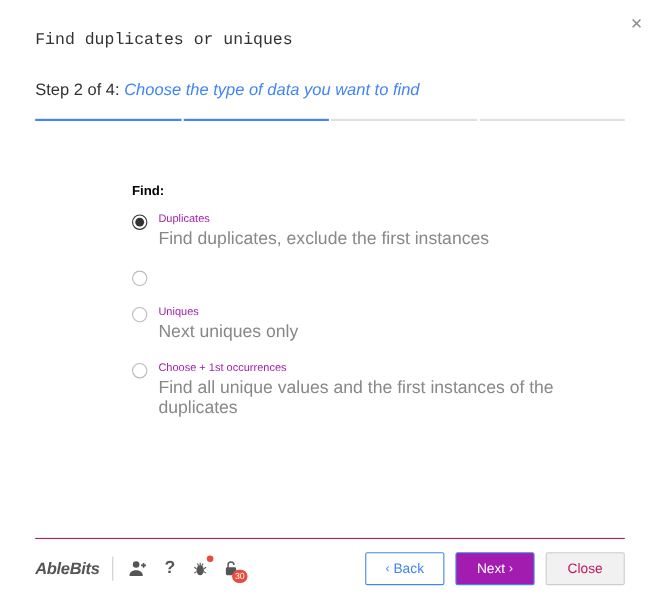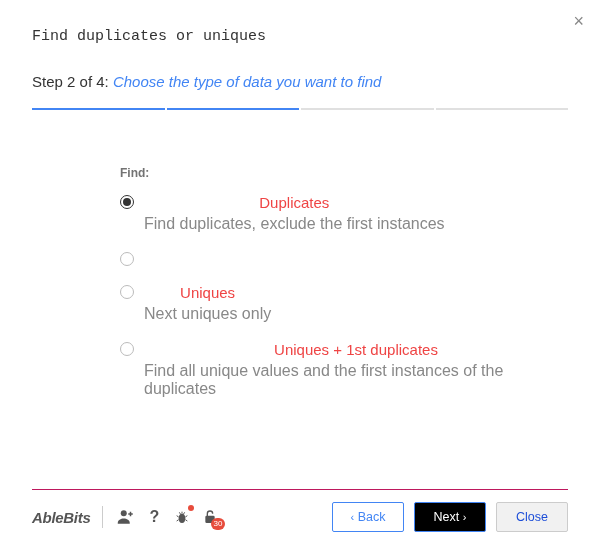--- a/index.html
+++ b/index.html
@@ -54,21 +54,21 @@
     }
     .progress .seg.done {
       background: #4285f4;
     }
     .content {
       padding: 56px 32px 20px 120px;
     }
     .find-label {
       font-weight: bold;
       font-size: 12px;
-      color: #737373;
+      color: #000000;
       margin-bottom: 14px;
     }
     .option {
       display: flex;
       align-items: flex-start;
       margin-bottom: 18px;
       cursor: pointer;
     }
     .radio {
       width: 14px;
@@ -92,24 +92,23 @@
       background: #333;
       border-radius: 50%;
       top: 50%;
       left: 50%;
       transform: translate(-50%, -50%);
     }
     .radio:not(.checked) {
       border-color: #bbb;
     }
     .opt-text .opt-label {
-      font-size: 15px;
-      color: #ef4444;
+      font-size: 10px;
+      color: #a21caf;
       margin-bottom: 4px;
-      text-align: center;
     }
     .opt-text .opt-desc {
       font-size: 16px;
       color: #888;
     }
     .footer {
       position: absolute;
       bottom: 26px;
       left: 32px;
       right: 32px;
@@ -179,28 +178,28 @@
       align-items: center;
       justify-content: center;
       padding: 0 12px;
     }
     .btn-back {
       background: #fff;
       border: 1px solid #4285f4;
       color: #4285f4;
     }
     .btn-next {
-      background: #000000;
+      background: #a21caf;
       border: 1px solid #4285f4;
       color: #fff;
     }
     .btn-close {
       background: #f1f1f1;
       border: 1px solid #ccc;
-      color: #1d4ed8;
+      color: #be185d;
       align-items: center;
     }
     .chevron {
       font-size: 11px;
       line-height: 1;
     }
   </style>
 </head>
 <body>
 
@@ -240,21 +239,21 @@
     <span class="radio"></span>
     <div class="opt-text">
       <div class="opt-label">Uniques</div>
       <div class="opt-desc">Next uniques only</div>
     </div>
   </div>
 
   <div class="option">
     <span class="radio"></span>
     <div class="opt-text">
-      <div class="opt-label">Uniques + 1st duplicates</div>
+      <div class="opt-label">Choose + 1st occurrences</div>
       <div class="opt-desc">Find all unique values and the first instances of the duplicates</div>
     </div>
   </div>
 </div>
 
 <div class="footer">
   <span class="brand">AbleBits</span>
   <span class="brand-divider"></span>
 
   <span class="fico">

